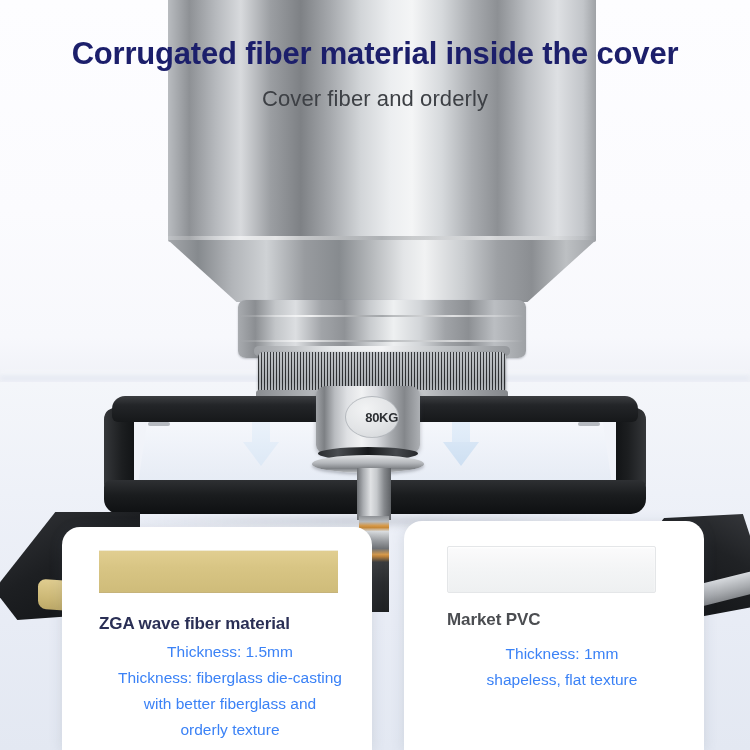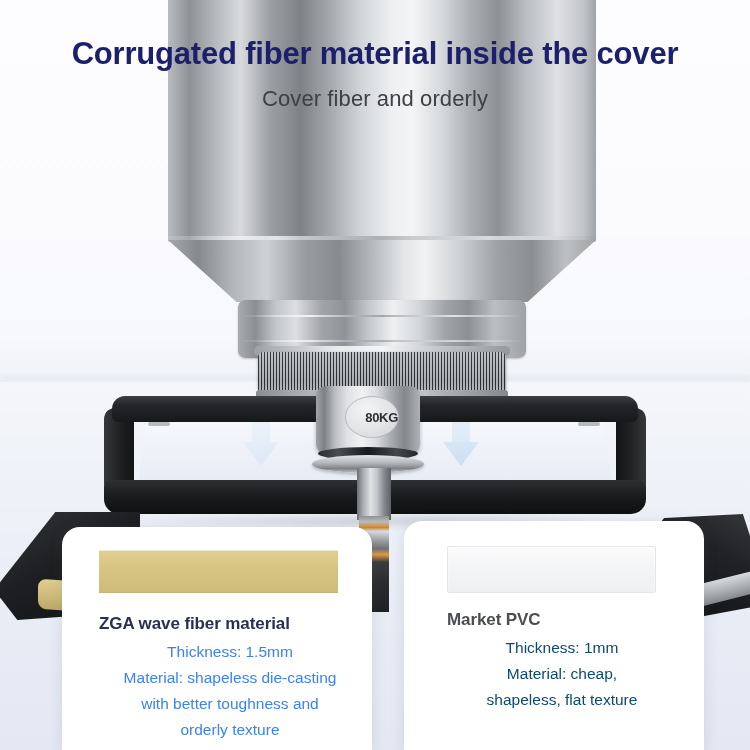--- a/index.html
+++ b/index.html
@@ -249,21 +249,21 @@
   }
   .card-title{
     position:absolute;font-size:17px;font-weight:700;letter-spacing:-.1px;
   }
   .card-title.dark-blue{color:#2a2f55;left:37px;top:87px;}
   .card-title.gray{color:#4b4d51;left:43px;top:89px;}
   .card-body{
     position:absolute;font-size:15.5px;line-height:26px;
   }
   .card-body.blue{color:#3b82f6;left:37px;top:112px;width:262px;}
-  .card-body.gray{color:#0c4a6e;left:43px;top:114px;width:230px;}
+  .card-body.gray{color:#3b82f6;left:43px;top:120px;width:230px;}
 
   
   .title{
     position:absolute;left:0;right:0;top:36px;text-align:center;
     font-size:31px;font-weight:700;color:#1c1f6b;letter-spacing:-.2px;
   }
   .subtitle{
     position:absolute;left:0;right:0;top:86px;text-align:center;
     font-size:22px;font-weight:400;color:#3d4045;letter-spacing:.1px;
   }
@@ -317,32 +317,31 @@
   <div class="wedge-right"></div>
   <div class="wedge-right-rim"></div>
 
   <div class="rod-lower"></div>
 
   <div class="card card-left">
     <div class="swatch-gold"></div>
     <div class="card-title dark-blue">ZGA wave fiber material</div>
     <div class="card-body blue">
       <div>Thickness: 1.5mm</div>
-      <div>Material: shapeless die-casting</div>
-      <div>with better toughness and</div>
+      <div>Thickness: fiberglass die-casting</div>
+      <div>with better fiberglass and</div>
       <div>orderly texture</div>
     </div>
   </div>
 
   <div class="card card-right">
     <div class="swatch-white"></div>
     <div class="card-title gray">Market PVC</div>
     <div class="card-body gray">
       <div>Thickness: 1mm</div>
-      <div>Material: cheap,</div>
       <div>shapeless, flat texture</div>
     </div>
   </div>
 
   <div class="title">Corrugated fiber material inside the cover</div>
   <div class="subtitle">Cover fiber and orderly</div>
 
 </div>
 
 </body></html>

